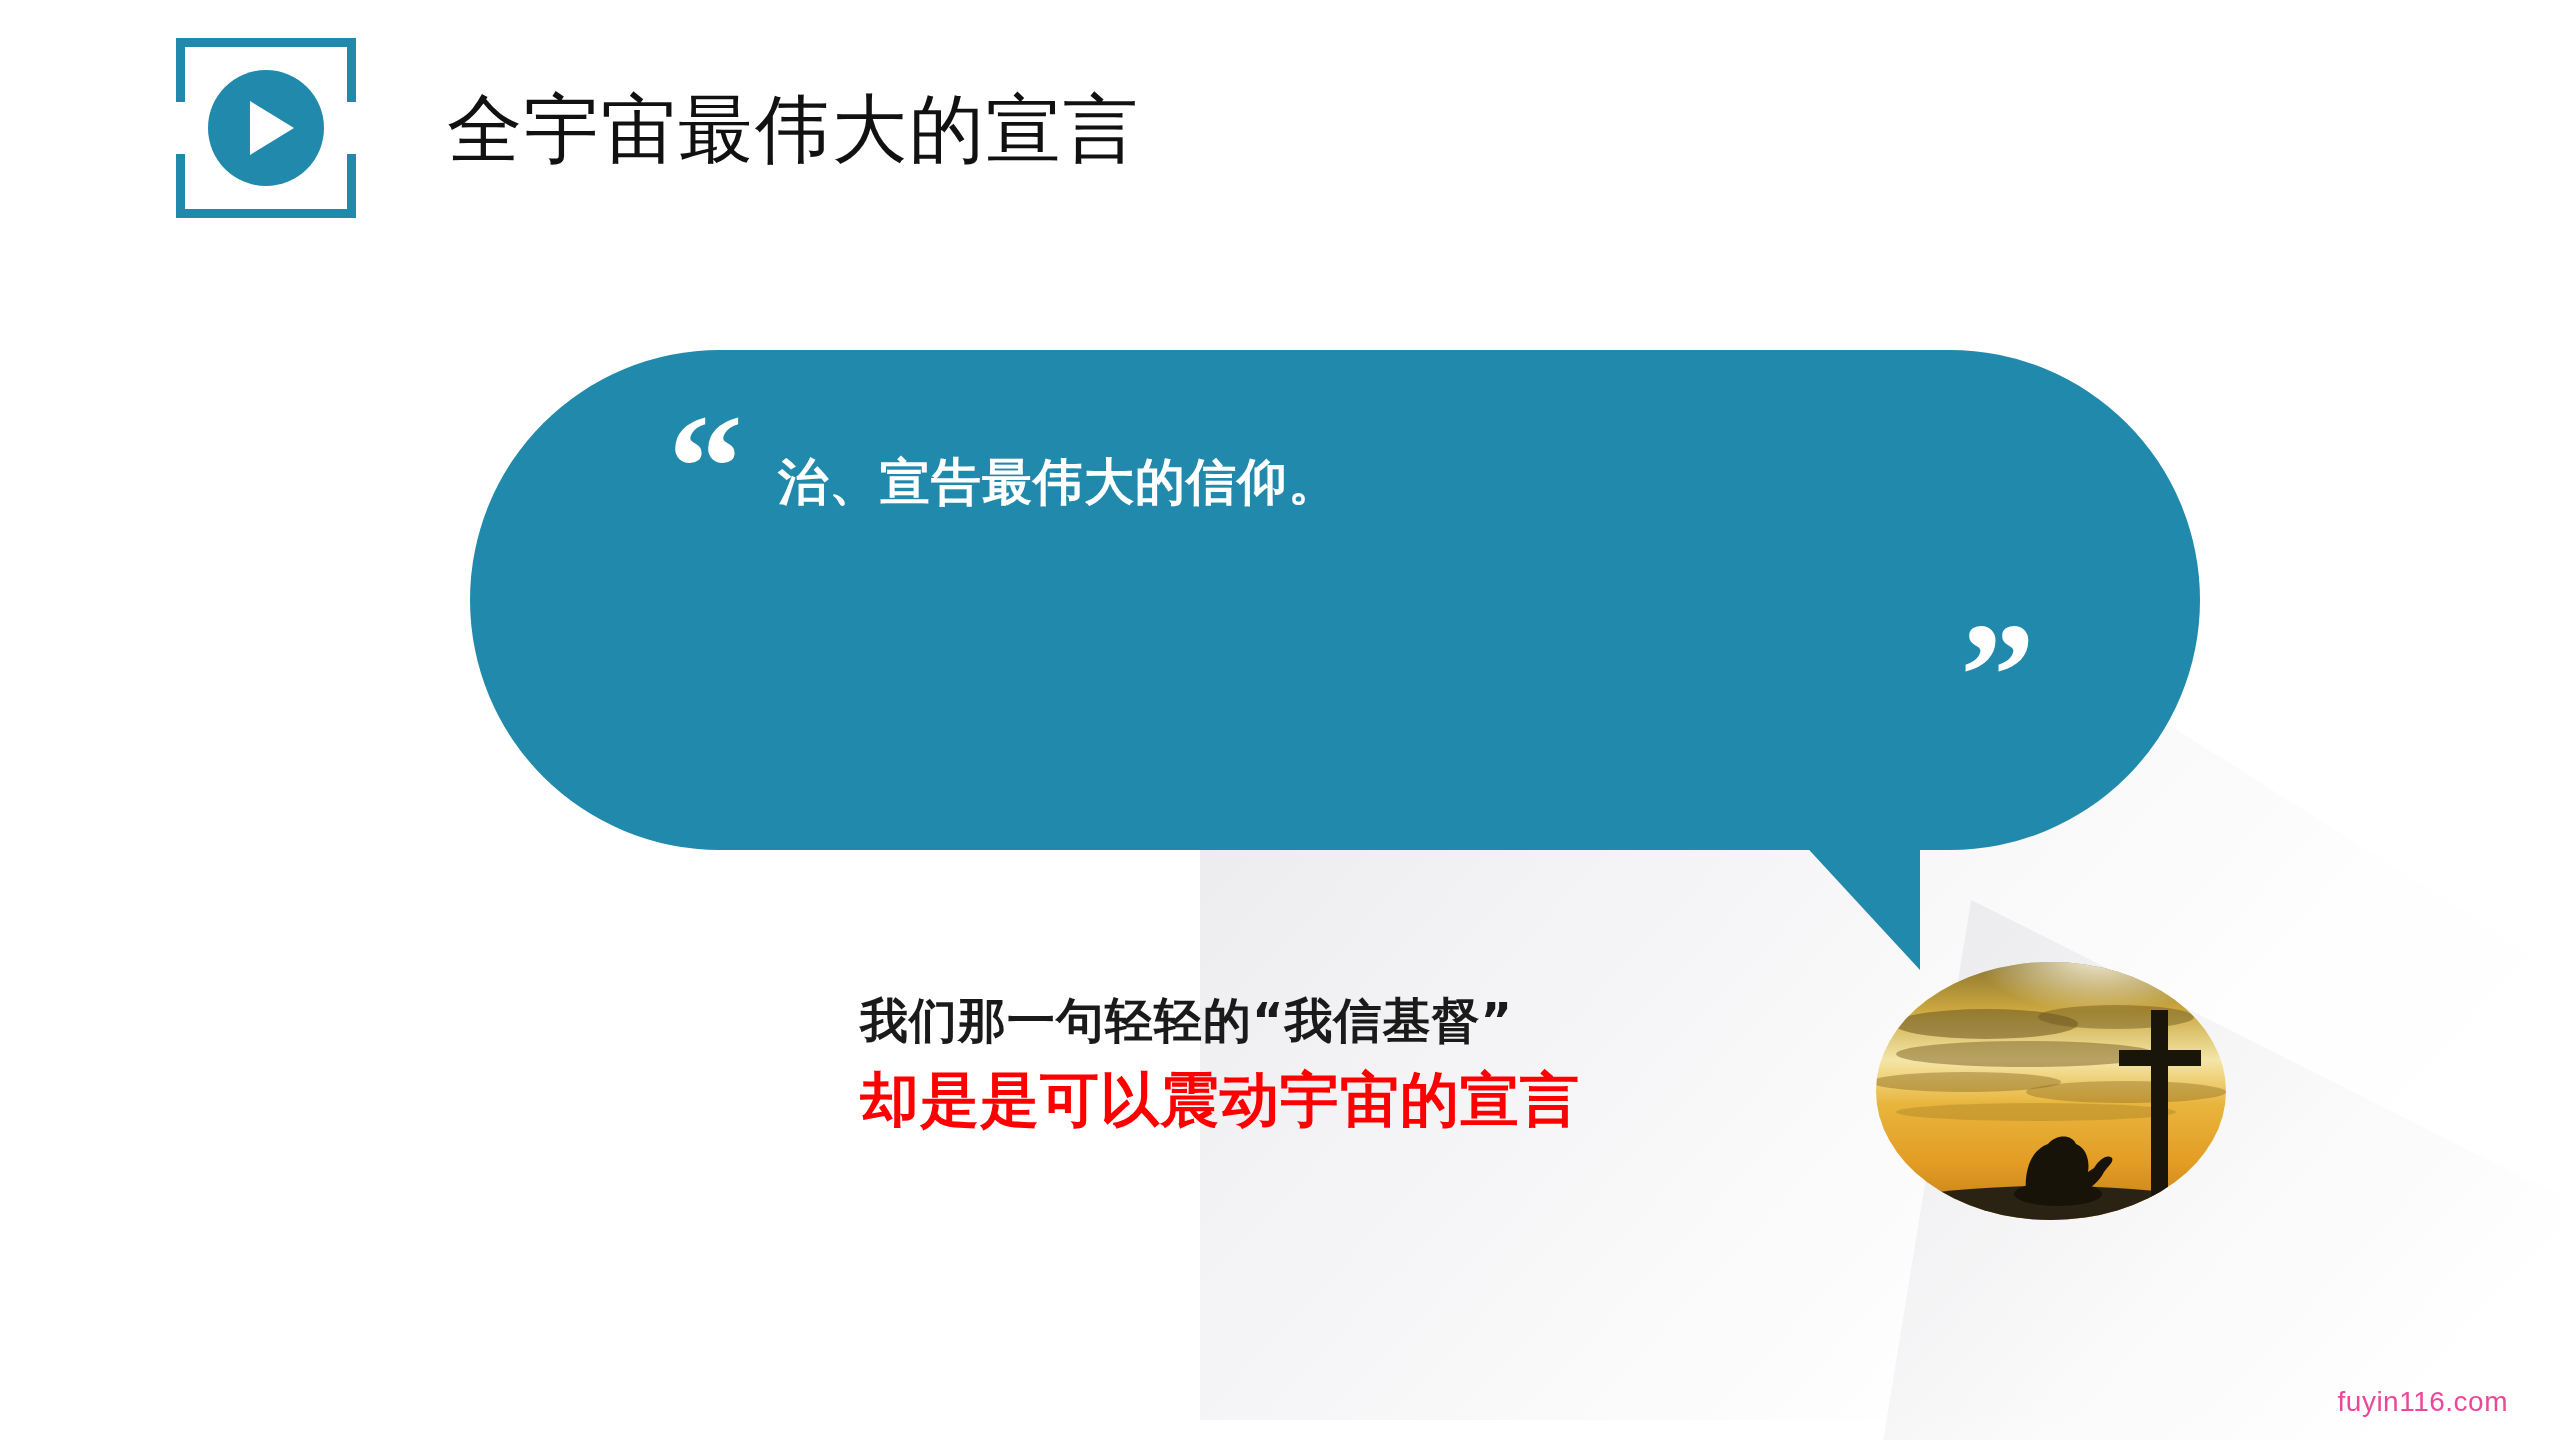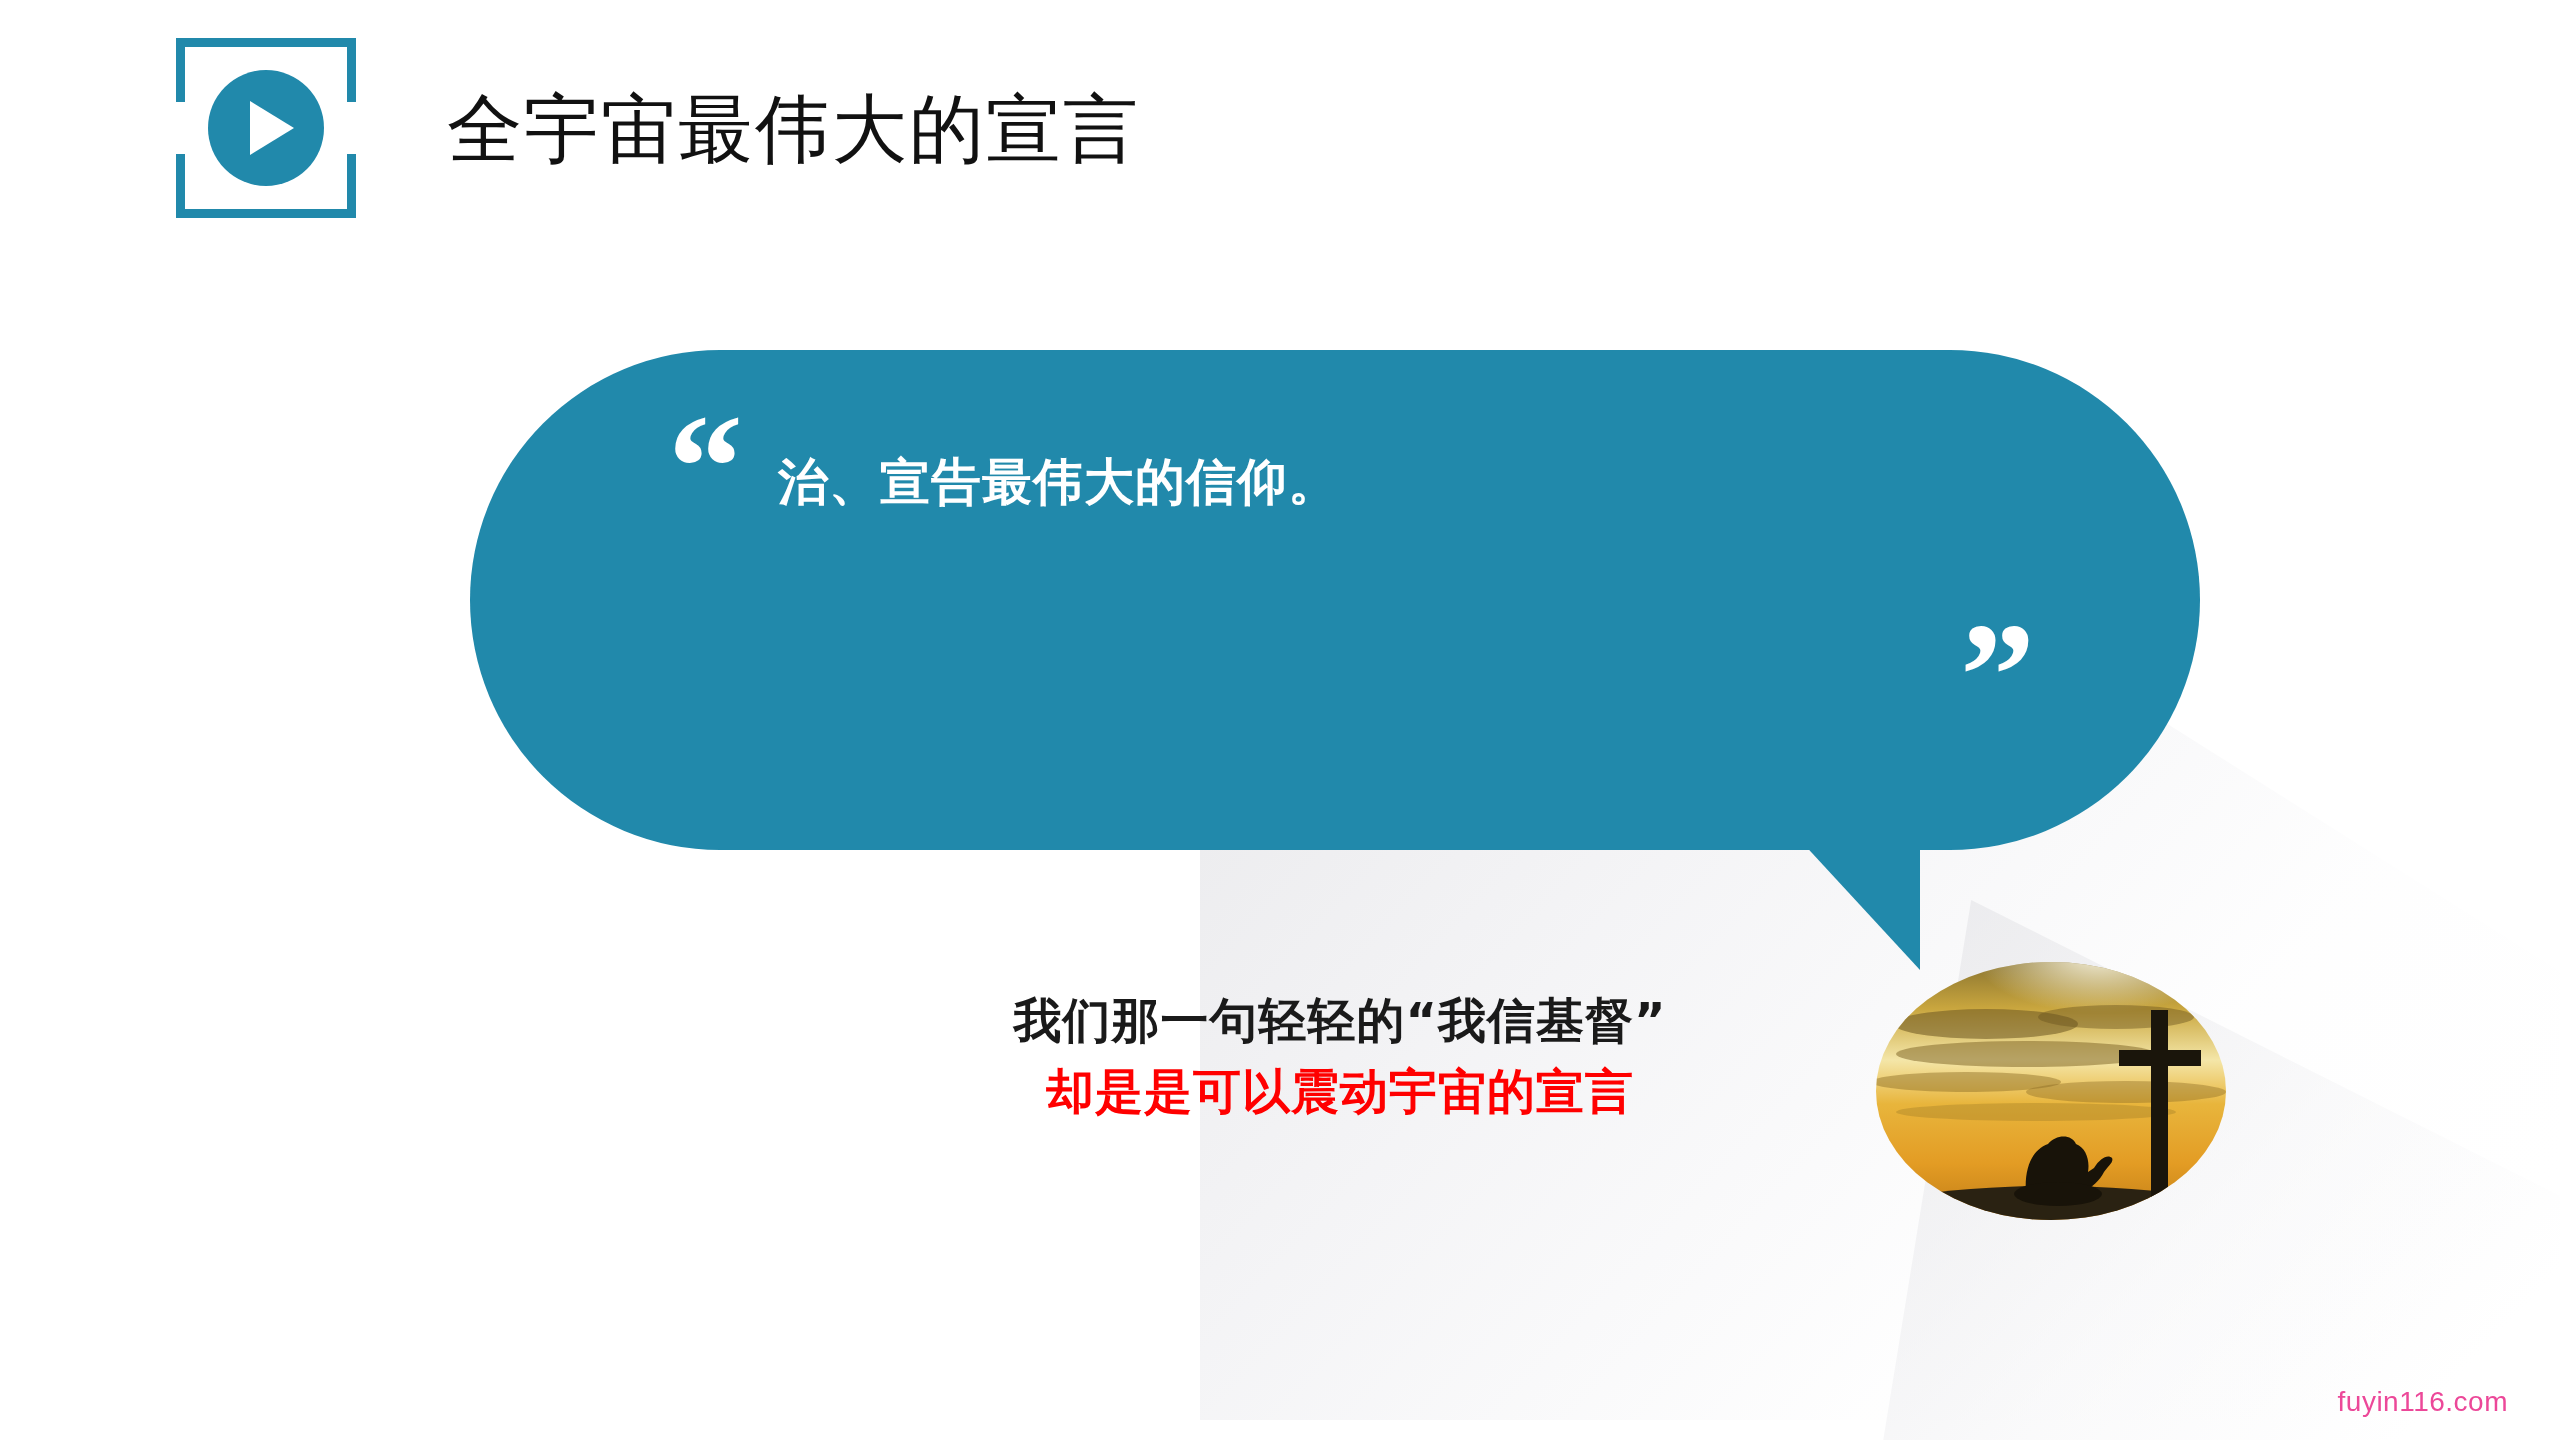--- a/index.html
+++ b/index.html
@@ -167,32 +167,32 @@
     letter-spacing: 1px;
   }
   .bubble-text .ln { display: block; white-space: nowrap; }
 
   
   .caption {
     position: absolute;
     left: 860px;
     top: 985px;
     width: 960px;
-    text-align: center;
+    text-align: left;
   }
   .caption .line1 {
     font-size: 48px;
     font-weight: 700;
     color: #1a1a1a;
     line-height: 1.48;
     letter-spacing: 1px;
     white-space: nowrap;
   }
   .caption .line2 {
-    font-size: 48px;
+    font-size: 59px;
     font-weight: 700;
     color: #ff0000;
     line-height: 1.48;
     letter-spacing: 1px;
     white-space: nowrap;
   }
 
   
   .photo {
     position: absolute;

